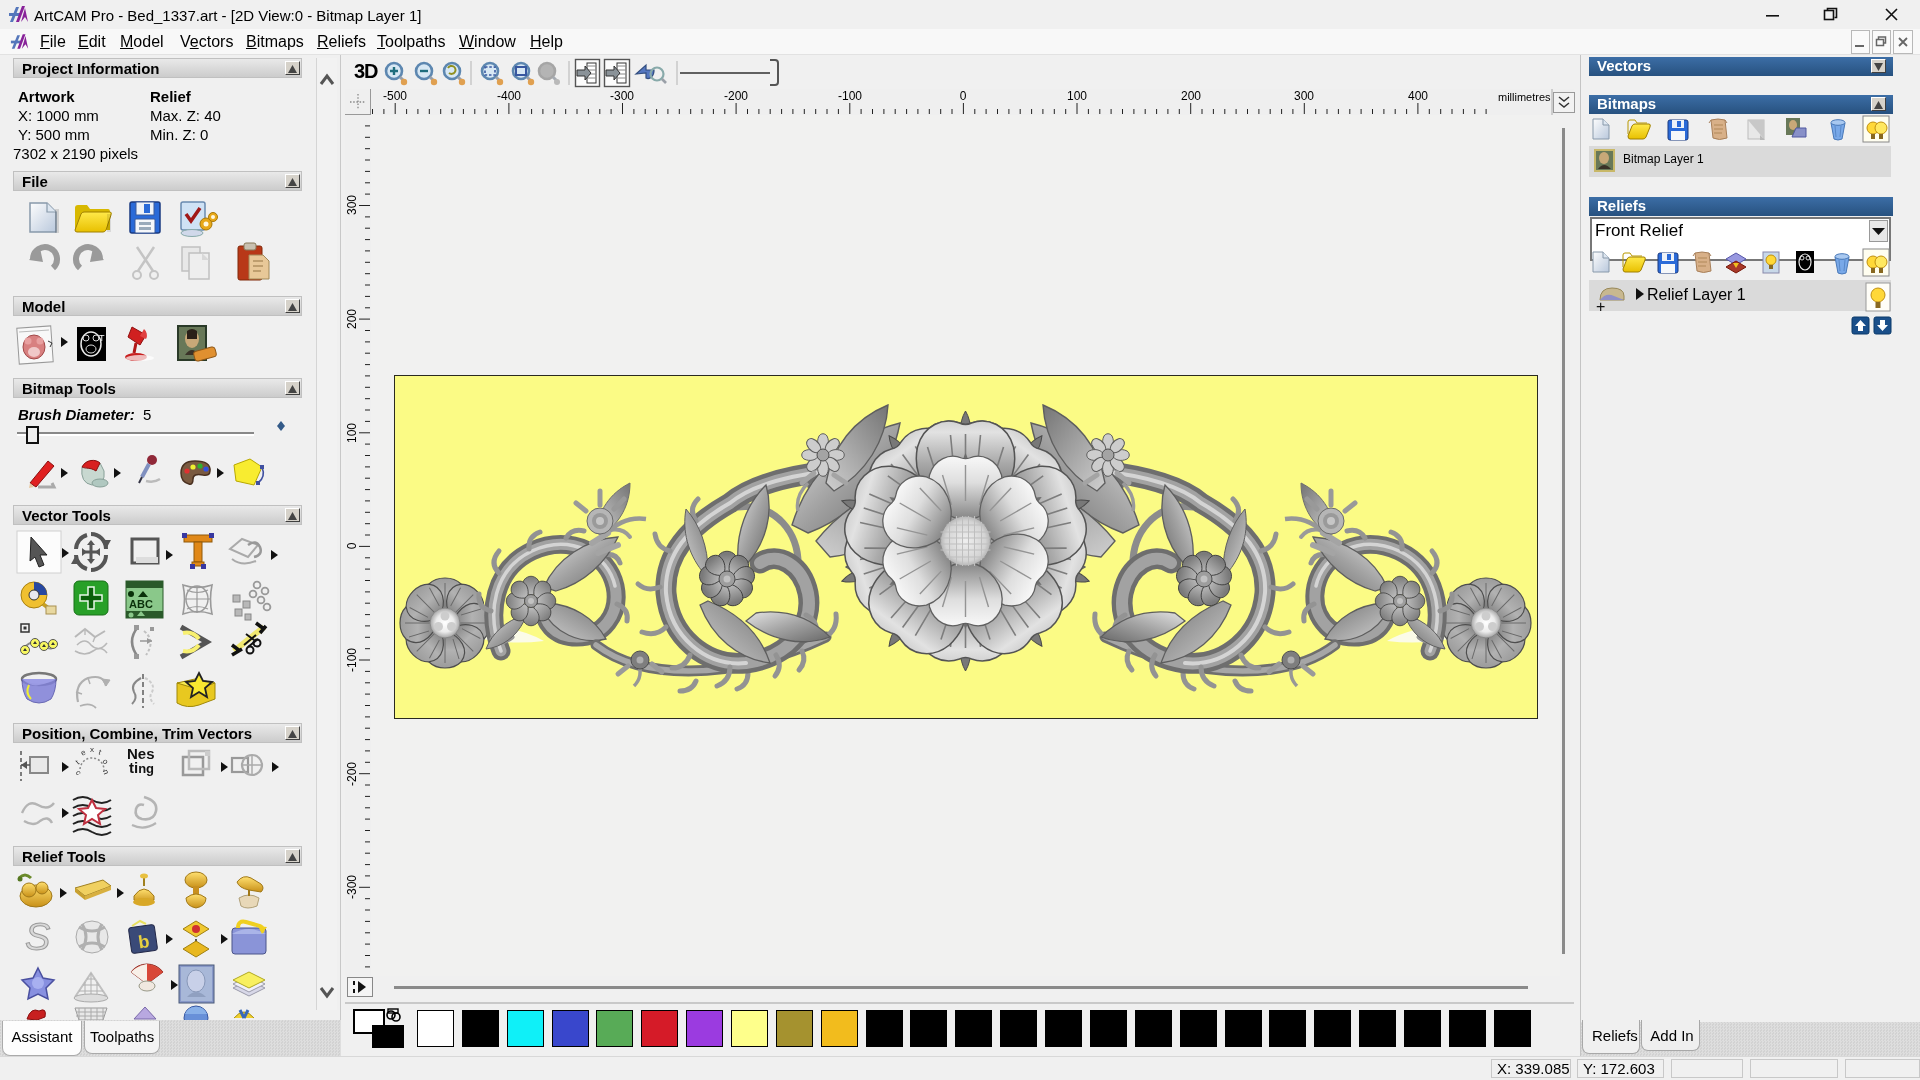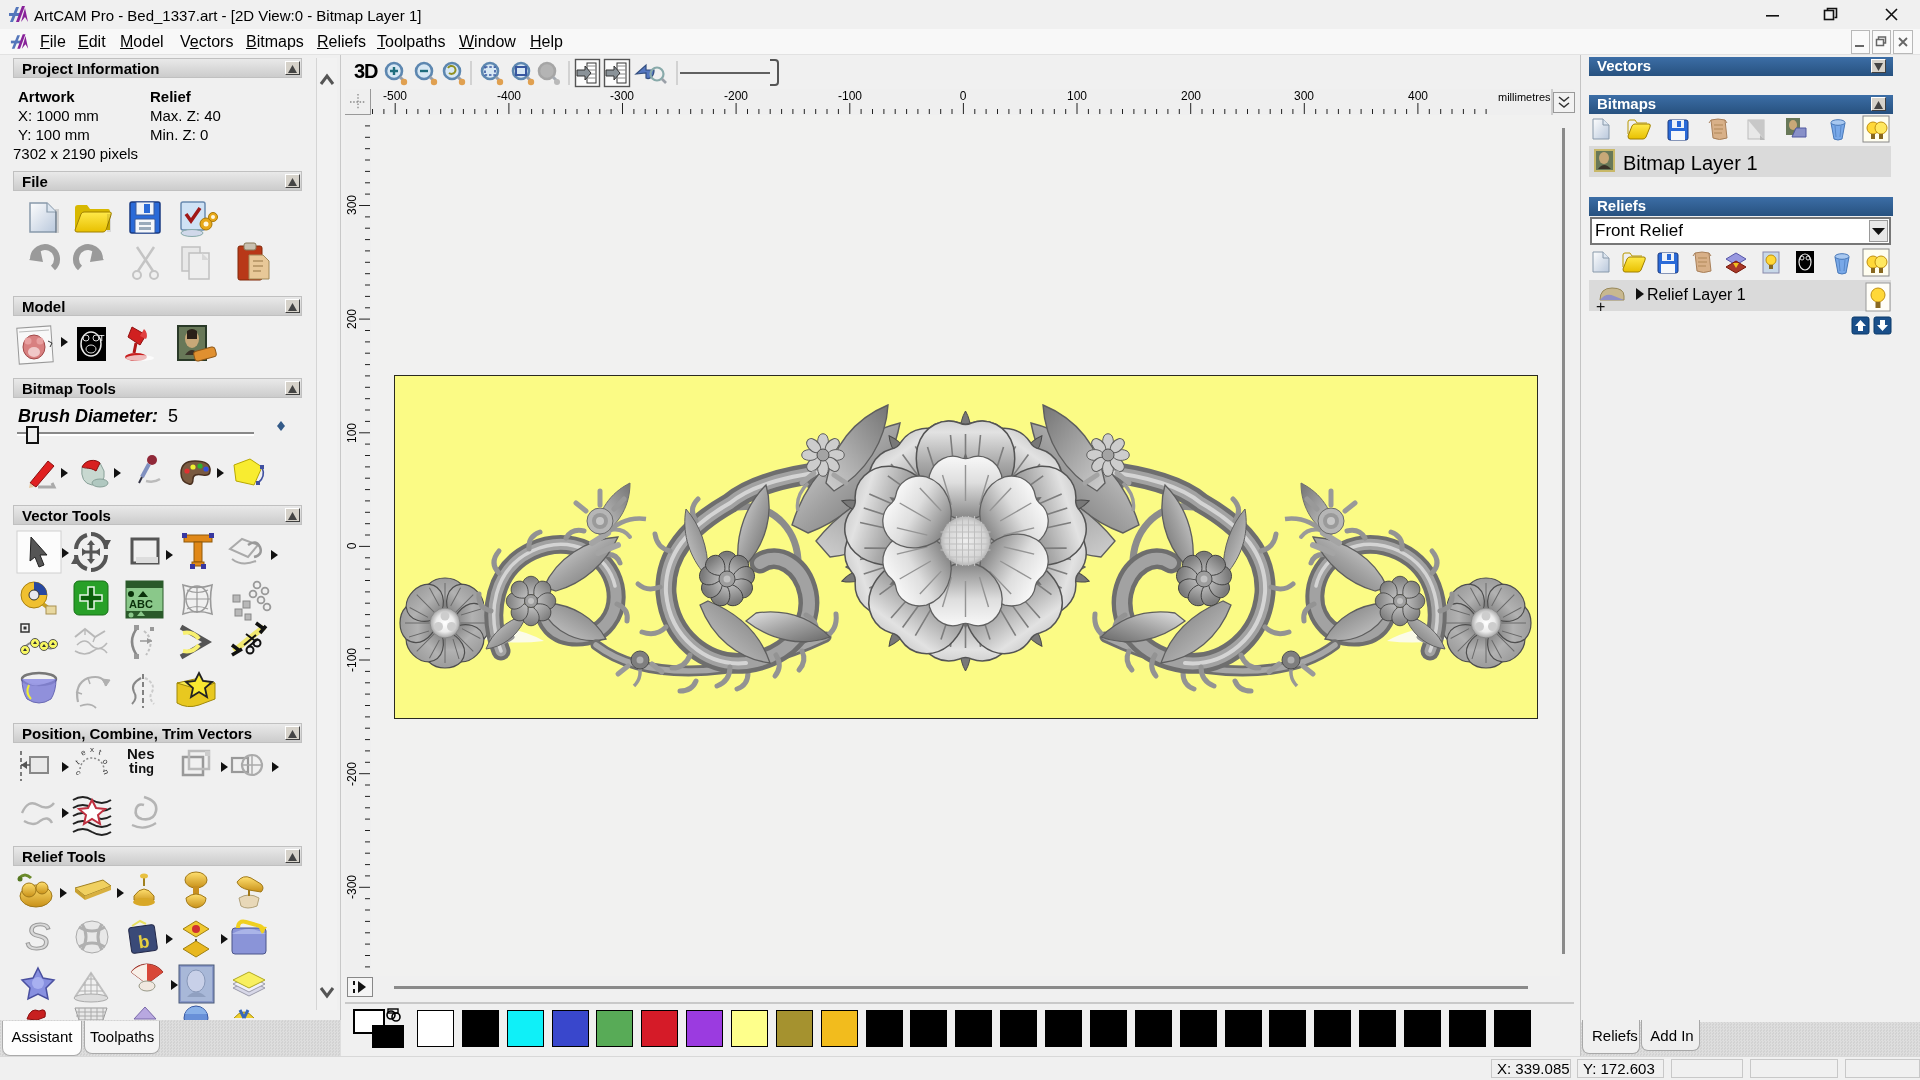--- a/index.html
+++ b/index.html
@@ -68,27 +68,27 @@
  <path d="M27.5,9.5 v-2.5 h7 v6 h-2.5" fill="none" stroke="#666" stroke-width="1.5"></path>
  <path d="M48,8 l8,8 M56,8 l-8,8" stroke="#666" stroke-width="1.8"></path>
 </svg>
 
 <div class="abs" id="leftpanel"></div>
 <div class="abs hdr" style="top:58px">Project Information</div>
 <div class="abs b15" style="left:18px;top:88px">Artwork</div>
 <div class="abs b15" style="left:150px;top:88px">Relief</div>
 <div class="abs t15" style="left:18px;top:107px">X: 1000 mm</div>
 <div class="abs t15" style="left:150px;top:107px">Max. Z: 40</div>
-<div class="abs t15" style="left:18px;top:126px">Y: 100 mm</div>
+<div class="abs t15" style="left:18px;top:126px">Y: 500 mm</div>
 <div class="abs t15" style="left:150px;top:126px">Min. Z: 0</div>
 <div class="abs t15" style="left:13px;top:145px">7302 x 2190 pixels</div>
 <div class="abs hdr" style="top:171px">File</div>
 <div class="abs hdr" style="top:296px">Model</div>
 <div class="abs hdr" style="top:378px">Bitmap Tools</div>
-<div class="abs" style="left:18px;top:406px;font-size:18px;font-weight:bold;font-style:italic">Brush Diameter:&nbsp; <span style="font-style:normal;font-weight:normal">5</span></div>
+<div class="abs" style="left:18px;top:406px;font-size:15px;font-weight:bold;font-style:italic">Brush Diameter:&nbsp; <span style="font-style:normal;font-weight:normal">5</span></div>
 
 <div class="abs" style="left:17px;top:432px;width:237px;height:2px;background:#888"></div>
 <div class="abs" style="left:17px;top:434px;width:237px;height:2px;background:#fff"></div>
 <div class="abs" style="left:26px;top:426px;width:13px;height:18px;background:#eee;border:2px solid #111"></div>
 <svg class="abs" style="left:276px;top:421px" width="10" height="10">
     <polygon points="5,0 9,5 5,10 1,5" fill="#335a88"></polygon>
   </svg>
 <div class="abs hdr" style="top:505px">Vector Tools</div>
 <div class="abs hdr" style="top:723px">Position, Combine, Trim Vectors</div>
 <div class="abs hdr" style="top:846px">Relief Tools</div>
@@ -1008,24 +1008,24 @@
     <svg width="9" height="8">
       <polygon points="4.5,0 9,8 0,8" fill="#444"></polygon>
     </svg>
   </div>
 <div class="abs hbtn" style="left:1871px;top:199px">
     <svg width="9" height="8">
       <polygon points="4.5,0 9,8 0,8" fill="#444"></polygon>
     </svg>
   </div>
 <div class="abs" style="left:1589px;top:146px;width:302px;height:31px;background:#dadada">
-  <span style="position:absolute;left:34px;top:6px;font-size:20px">Bitmap Layer 1</span>
+  <span style="position:absolute;left:34px;top:6px;font-size:12px">Bitmap Layer 1</span>
   </div>
 <div class="abs bhdr" style="left:1589px;top:197px;width:304px">Reliefs</div>
-<div class="abs" style="left:1590px;top:217px;width:301px;height:28px;background:#fff;border:2px solid #777">
+<div class="abs" style="left:1590px;top:217px;width:301px;height:44px;background:#fff;border:2px solid #777">
   <span style="position:absolute;left:3px;top:2px;font-size:17px">Front Relief</span>
   </div>
 <div class="abs" style="left:1869px;top:220px;width:19px;height:22px;background:#e8e8e8;border:1px solid #999"></div>
 <svg class="abs" style="left:1872px;top:228px" width="13" height="8">
     <polygon points="0,0 13,0 6.5,7" fill="#111"></polygon>
   </svg>
 <div class="abs" style="left:1589px;top:280px;width:302px;height:31px;background:#dadada">
   <span style="position:absolute;left:58px;top:6px;font-size:16px">Relief Layer 1</span>
   </div>
 <svg class="abs" style="left:1636px;top:288px" width="8" height="12">

